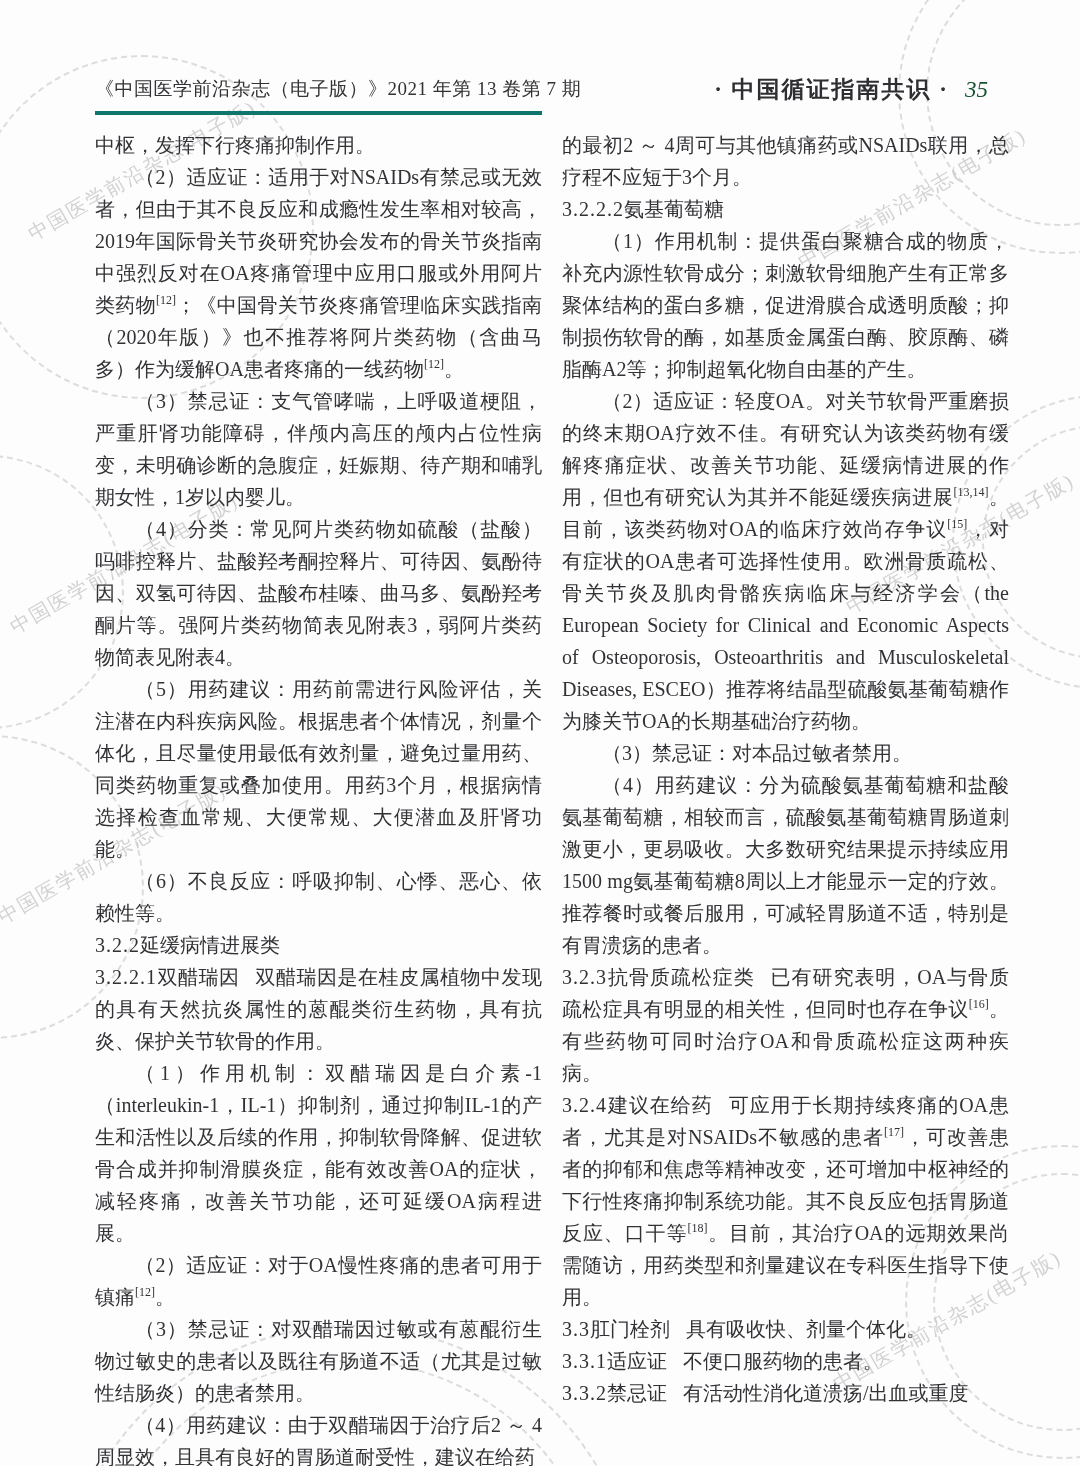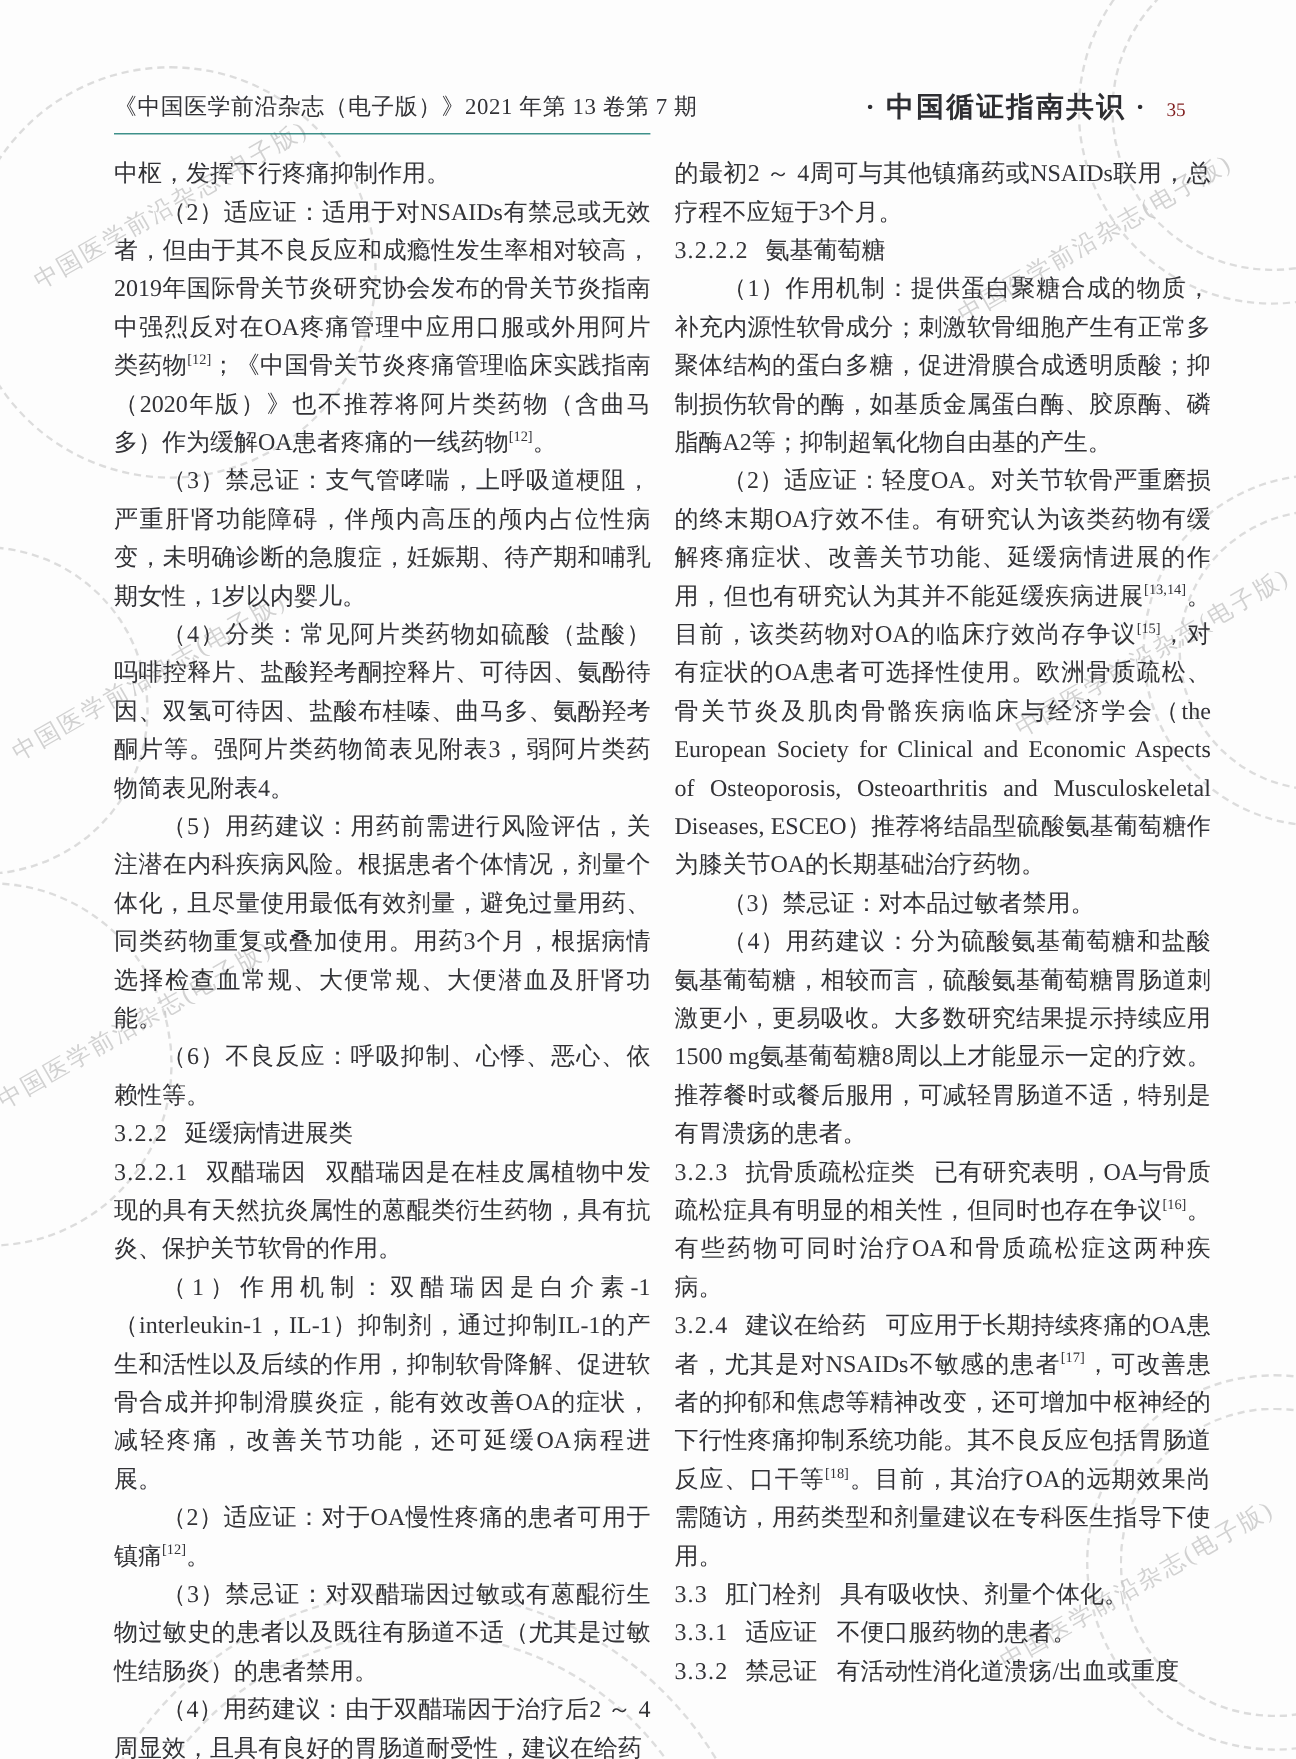--- a/index.html
+++ b/index.html
@@ -1,31 +1,31 @@
 <!DOCTYPE html>
 <html><head>
 <meta charset="utf-8">
 <style>
   html,body{margin:0;padding:0;background:#ffffff;}
   .page{position:relative;width:1080px;height:1466px;background:#fdfdfd;overflow:hidden;
         font-family:"Liberation Serif","DejaVu Serif",serif;color:#323236;}
   
   .header-left{position:absolute;left:95px;top:76px;width:447px;font-size:19px;
-               letter-spacing:.5px;padding-bottom:9px;border-bottom:1px solid #0f766e;
+               letter-spacing:.5px;padding-bottom:9px;border-bottom:4px solid #0f766e;
                white-space:nowrap;z-index:2;}
   .header-right{position:absolute;right:92px;top:74px;z-index:2;white-space:nowrap;}
   .section-title{font-size:23px;font-weight:bold;letter-spacing:2px;color:#2e2e32;}
-  .page-number{font-size:16px;margin-left:16px;color:#7f1d1d;}
+  .page-number{font-size:23px;margin-left:16px;color:#14532d;font-style:italic;}
   
   .columns{position:absolute;left:95px;top:129px;width:914px;display:flex;gap:20px;z-index:2;}
   .col{width:447px;font-size:20px;line-height:32px;text-align:justify;text-justify:inter-character;}
   .para{margin:0;}
   .para.indent{text-indent:2em;}
   .para.flush,.para.heading{text-indent:0;}
-  .seg-secnum{margin-right:14px;letter-spacing:1px;}
+  .seg-secnum{letter-spacing:1px;}
   .seg-term{margin-right:16px;}
   sup.seg-sup{font-size:12px;line-height:0;vertical-align:super;letter-spacing:0;}
   
   .wm{position:absolute;z-index:1;pointer-events:none;}
   .wm-circle{border:2px dashed #d5d5d5;border-radius:50%;opacity:.8;}
   .wm-text{color:#c7c7c7;opacity:.8;font-size:20px;white-space:nowrap;letter-spacing:2px;
            transform:rotate(-30deg);transform-origin:left center;}
 </style>
 </head>
 <body>

